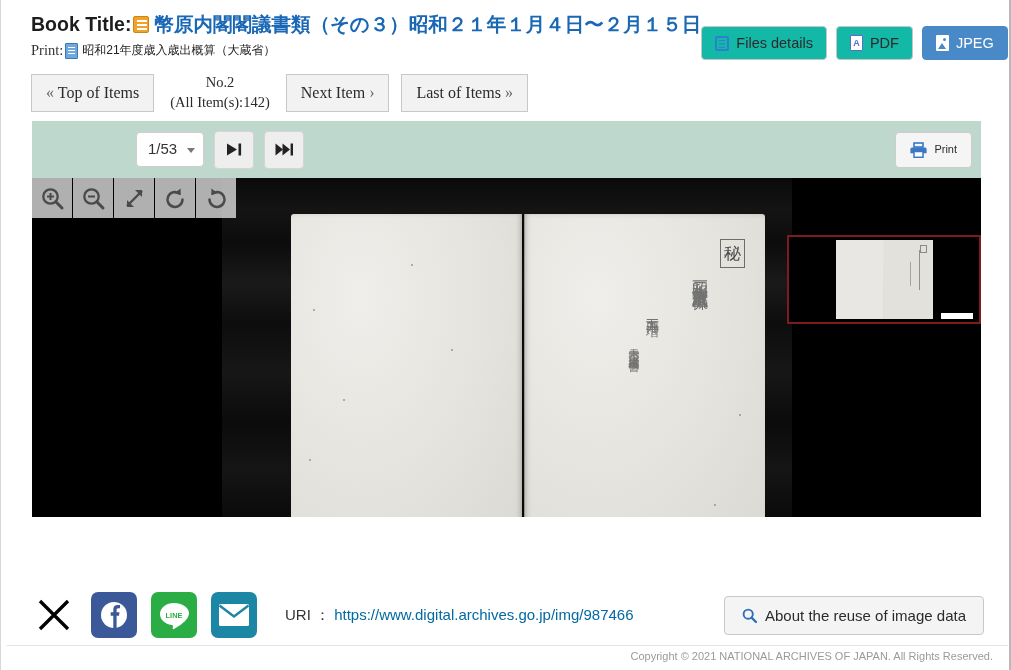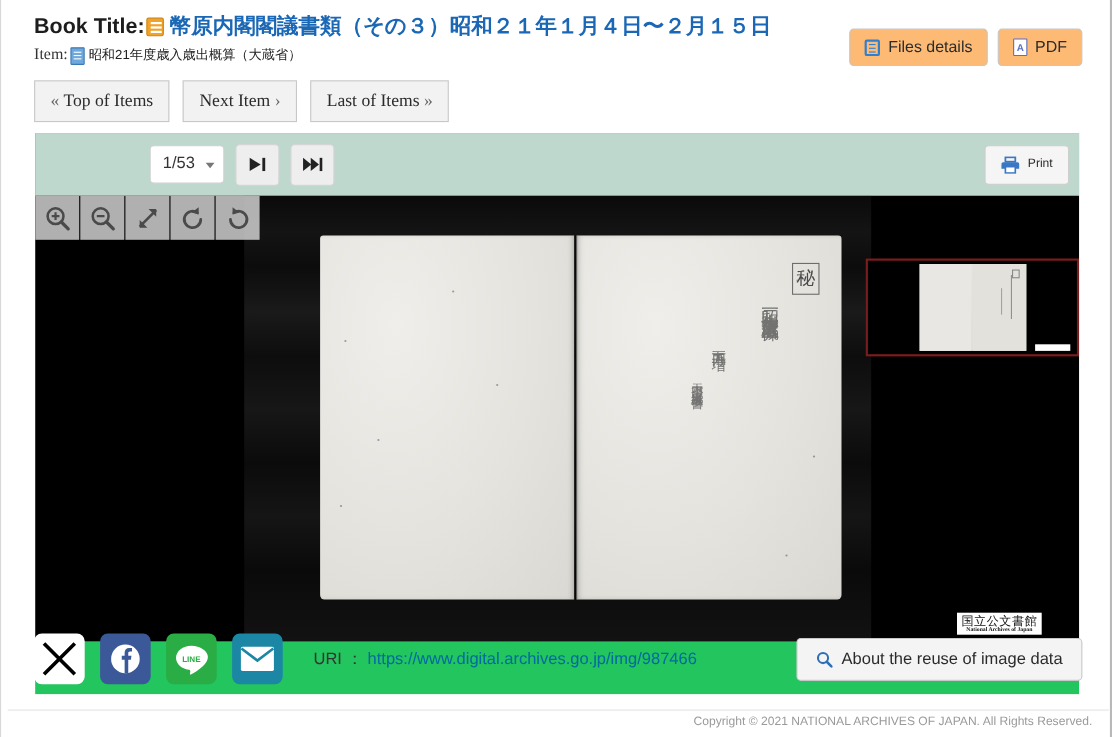--- a/index.html
+++ b/index.html
@@ -107,21 +107,21 @@
   .hdr-actions {
     display: flex;
     gap: 9px;
     padding-top: 6px;
     flex: 0 0 auto;
   }
   .btn {
     font-family: "Liberation Sans", "DejaVu Sans", sans-serif;
     font-size: 14.5px;
     color: #2b2b2b;
-    background: #fdba74;
+    background: #14b8a6;
     border: 1px solid #c6c6c6;
     border-radius: 4px;
     padding: 8px 13px;
     display: inline-flex;
     align-items: center;
     gap: 7px;
     cursor: pointer;
     white-space: nowrap;
     line-height: 1;
   }
@@ -220,22 +220,22 @@
     padding: 0 4px;
     white-space: nowrap;
   }
   .counter .c1 { display: block; }
   .counter .c2 { display: block; }
 
   
   .viewer {
     position: absolute;
     left: 31px; top: 121px;
-    width: 949px; height: 510px;
-    background: #22c55e;
+    width: 949px; height: 396px;
+    background: #0c4a6e;
     overflow: hidden;
   }
   .viewer-toolbar {
     position: absolute;
     left: 0; top: 0;
     width: 949px; height: 57px;
     background: #bfd8cd;
     display: flex;
     align-items: center;
     justify-content: space-between;
@@ -460,21 +460,21 @@
   .nav-wm {
     position: absolute;
     right: 6px; bottom: 3px;
     width: 32px; height: 6px;
     background: #ffffff;
   }
 
   
   .footer {
     position: absolute;
-    left: 6px; top: 572px;
+    left: 6px; top: 588px;
     width: 1001px;
     padding: 0 24px;
   }
   .share-row {
     display: flex;
     align-items: center;
     gap: 0;
     height: 54px;
   }
   .sicon {
@@ -541,44 +541,52 @@
     <div class="title-row">
       <div class="titles">
 
         <div class="book-title">
           <span class="label">Book Title:</span>
           <span class="ico-book"></span>
           <span class="tval">幣原内閣閣議書類（その３）昭和２１年１月４日〜２月１５日</span>
         </div>
 
         <div class="item-line">
-          <span>Item:</span>
+          <span>Print:</span>
           <span class="ico-doc"></span>
           <span class="ival">昭和21年度歳入歳出概算（大蔵省）</span>
         </div>
 
       </div>
 
       <div class="hdr-actions">
         <button class="btn">
           <span class="ico-list"></span>
           <span>Files details</span>
         </button>
         <button class="btn">
           <span class="ico-pdf"></span>
           <span>PDF</span>
         </button>
+        <button class="btn primary">
+          <span class="ico-jpeg"></span>
+          <span>JPEG</span>
+        </button>
       </div>
     </div>
 
     <div class="nav-row">
       <button class="nav-btn">
         <span class="chev">«</span>
         <span>Top of Items</span>
       </button>
+      <div class="counter">
+        <span class="c1">No.2</span>
+        <span class="c2">(All Item(s):142)</span>
+      </div>
       <button class="nav-btn">
         <span>Next Item</span>
         <span class="chev">›</span>
       </button>
       <button class="nav-btn">
         <span>Last of Items</span>
         <span class="chev">»</span>
       </button>
     </div>
   </div>

